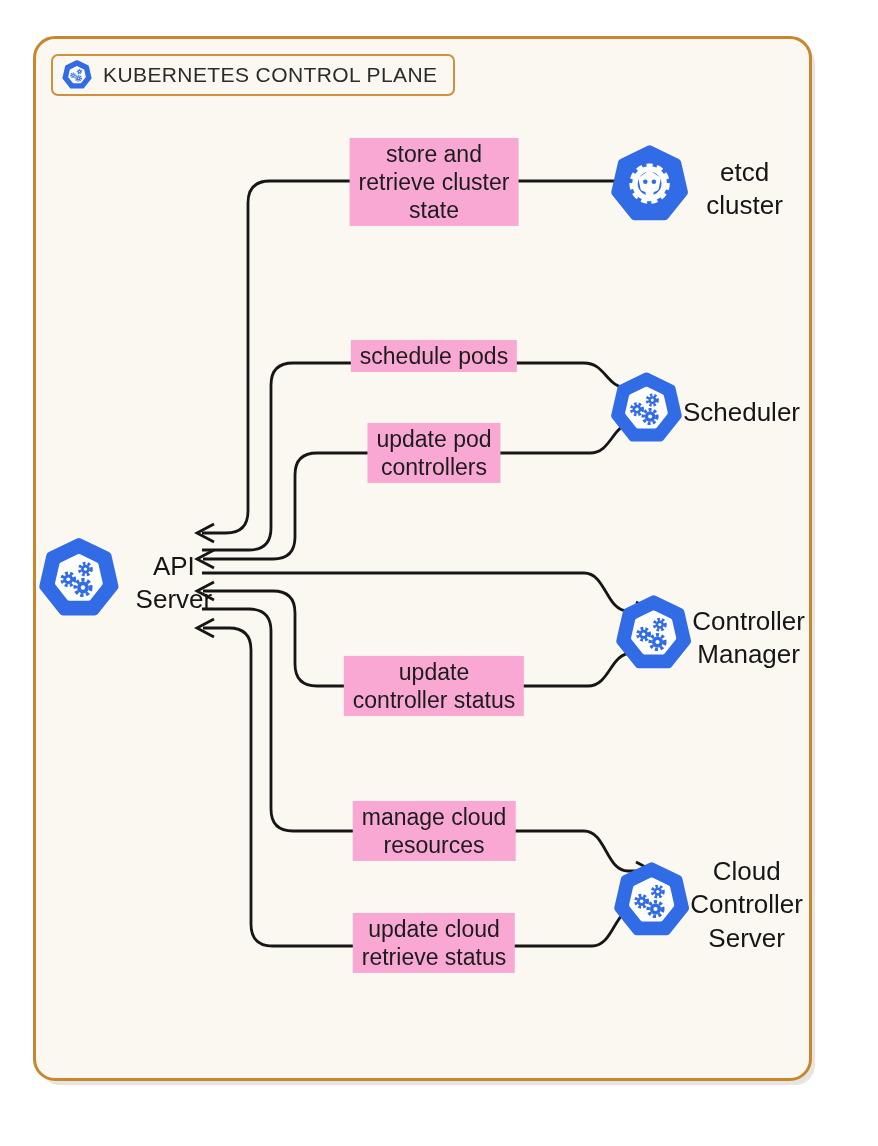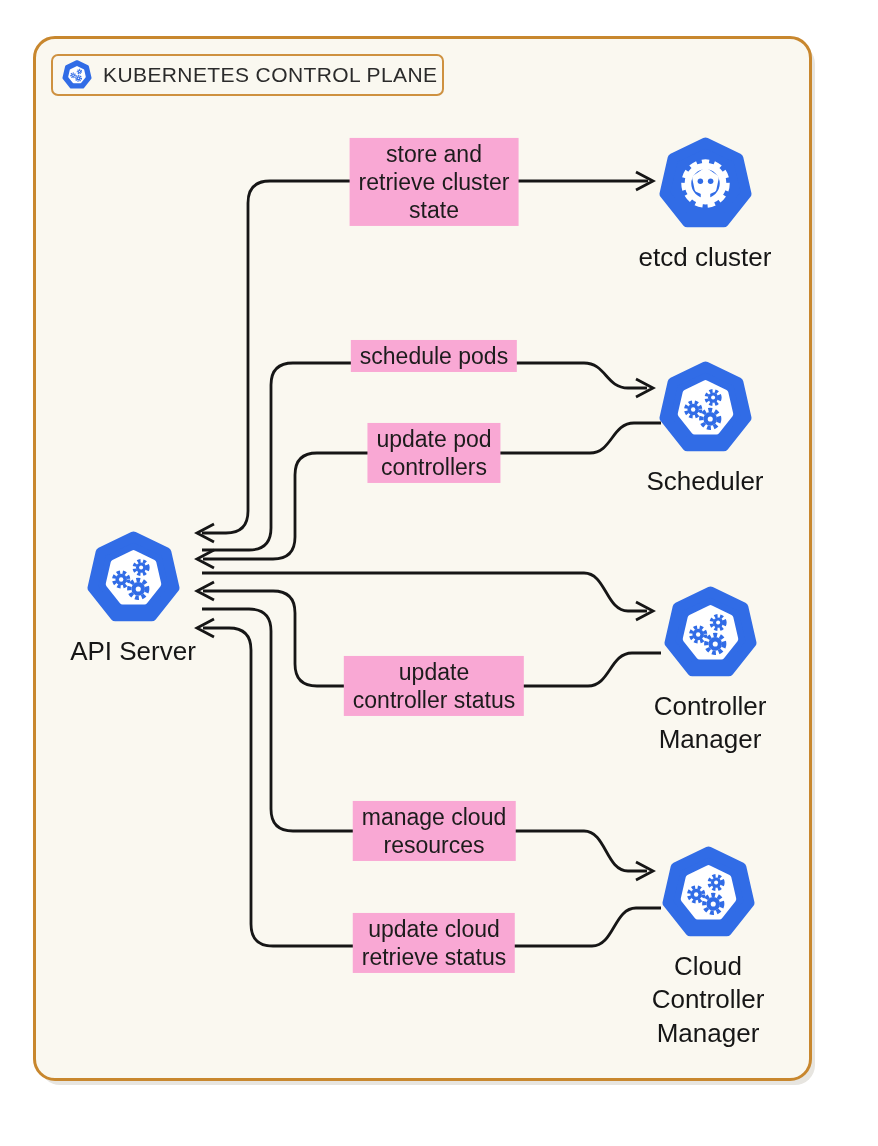--- a/index.html
+++ b/index.html
@@ -7,36 +7,36 @@
 
   .panel{
     position:absolute;left:33px;top:36px;width:773px;height:1039px;
     background:#FAF8F0;border:3px solid #C8872E;border-radius:22px;
     box-shadow:5px 6px 0 -2px #e7e5e0;
   }
 
   .title-box{
     position:absolute;left:15px;top:15px;height:42px;
     display:inline-flex;align-items:center;gap:11px;
-    padding:0 5px 0 9px;border:2px solid #CE9140;border-radius:7px;
+    padding:0 16px 0 9px;border:2px solid #CE9140;border-radius:7px;
     background:transparent;box-sizing:border-box;
   }
   .title-box svg{width:30px;height:30px;display:block;}
   .title-text{font-size:21px;letter-spacing:0.4px;color:#2b2b2b;white-space:nowrap;}
 
   svg.edge-layer{position:absolute;left:0;top:0;width:773px;height:1039px;}
   .edge-path{fill:none;stroke:#161616;stroke-width:2.8px;}
 
   .edge-label{
     position:absolute;transform:translate(-50%,-50%);
     background:#f9a8d4;color:#1c1c1c;font-size:23px;line-height:1.22;
     text-align:center;white-space:pre-line;padding:2px 9px;
   }
 
-  .node{position:absolute;width:190px;display:flex;flex-direction:column;align-items:center;}
+  .node{position:absolute;width:190px;display:flex;align-items:center;}
   .node svg.node-icon{width:95px;height:95px;display:block;}
   .node-label{
     margin-top:9px;font-size:26px;line-height:1.28;color:#161616;
     text-align:center;white-space:pre-line;
   }
 </style>
 </head>
 <body>
 
 <svg width="0" height="0" style="position:absolute">
@@ -141,16 +141,16 @@
     <div class="node-label">Controller
 Manager</div>
   </div>
 
   <div class="node" style="left:577px;top:807px">
     <svg class="node-icon" viewBox="0 0 100 100">
         <use href="#sym-k8s"></use>
       </svg>
     <div class="node-label">Cloud
 Controller
-Manager</div>
+Server</div>
   </div>
 
 </div>
 
 </body></html>

